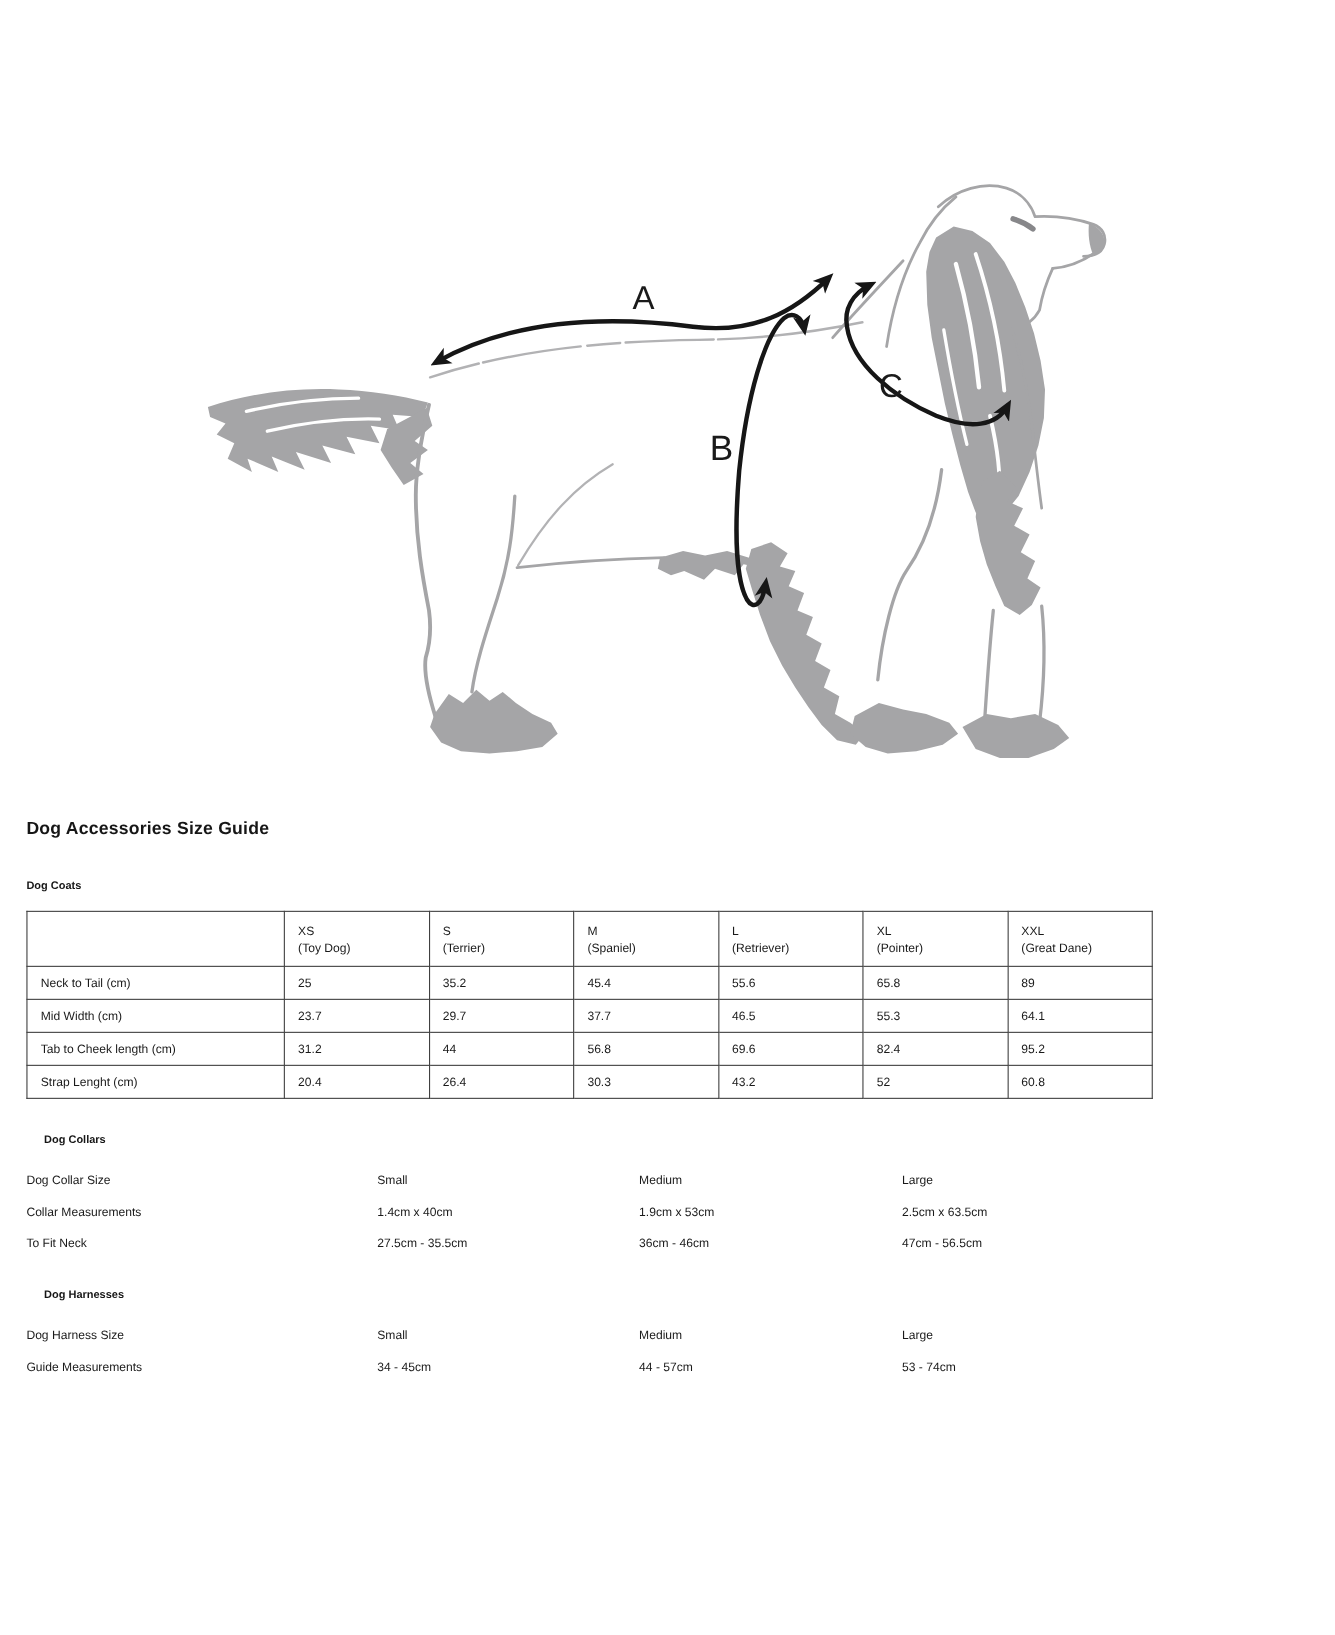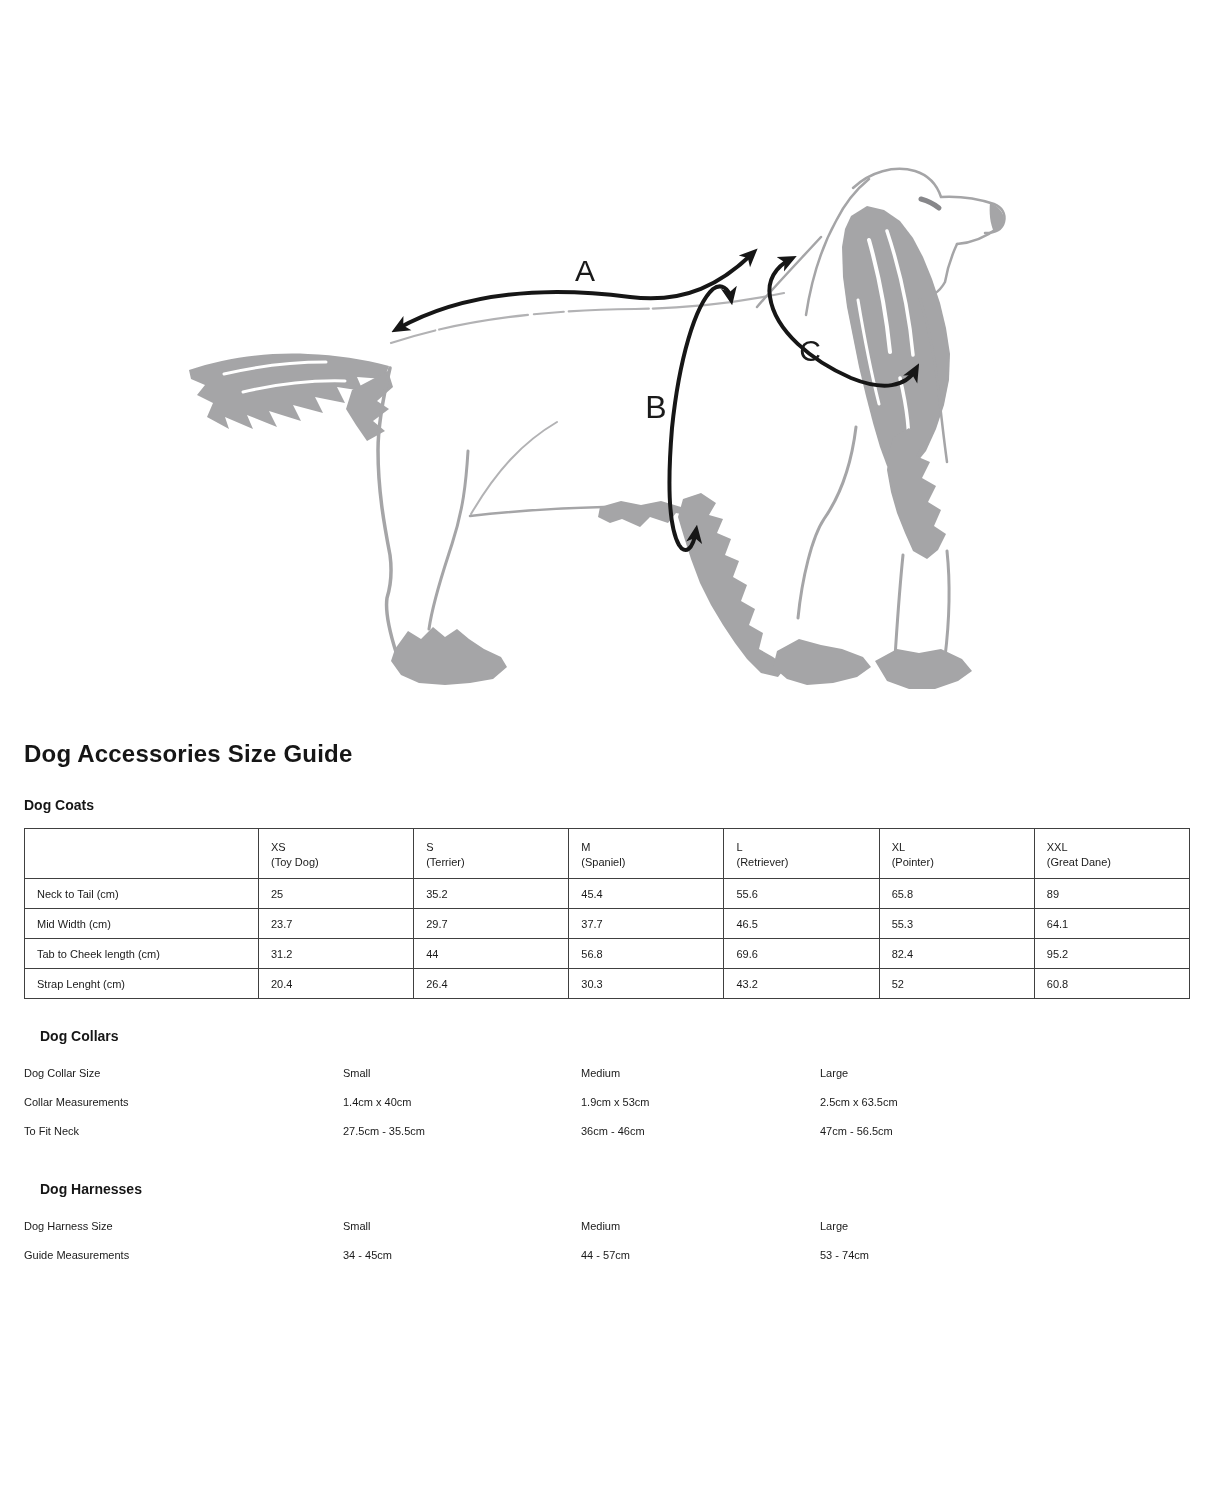--- a/index.html
+++ b/index.html
@@ -9,35 +9,35 @@
     background:#ffffff;
     font-family:"Liberation Sans", sans-serif;
     color:#1a1a1a;
     overflow:hidden;
   }
   .diagram-wrap { width:1214px; height:728px; }
   .content { padding:0 24px; }
 
   .title {
     margin:12px 0 0 0;
-    font-size:24px; font-weight:700; letter-spacing:0.2px;
+    font-size:16px; font-weight:700; letter-spacing:0.2px;
     line-height:28px; color:#161616;
   }
   .subtitle {
     margin:9px 0 0 0;
     font-size:11px; line-height:13px; color:#222;
   }
   .section-heading {
-    margin:0; font-size:14px; font-weight:700; color:#161616; line-height:15px;
+    margin:0; font-size:10px; font-weight:700; color:#161616; line-height:15px;
   }
   .coats-heading { margin-top:30px; }
 
   table.size-table {
     border-collapse:collapse; table-layout:fixed;
-    width:1166px; margin-top:15px;
+    width:1024px; margin-top:15px;
     font-size:11px; color:#1a1a1a;
   }
   table.size-table col.label-col { width:234px; }
   table.size-table th, table.size-table td {
     border:1.5px solid #404040;
     font-weight:400; text-align:left; vertical-align:middle;
     padding:0 4px 0 12px;
   }
   table.size-table thead th {
     height:47px; vertical-align:middle; line-height:15px; padding-top:2px;
@@ -46,21 +46,21 @@
   .breed-line { display:block; }
 
   .plain-section-heading { margin-top:30px;padding-left:16px; }
   .plain-rows { margin-top:14px; }
   .plain-row {
     display:grid;
     grid-template-columns:319px 238px 239px 1fr;
     height:29px; align-items:center;
     font-size:11px; color:#1a1a1a;
   }
-  .harness-heading { margin-top:37px; }
+  .harness-heading { margin-top:25px; }
 </style>
 </head>
 <body>
 
 <div class="page">
 
   <div class="diagram-wrap">
   <svg width="1214" height="728" viewBox="0 0 1214 728" xmlns="http://www.w3.org/2000/svg">
     <defs>
       <marker id="ah" viewBox="0 0 10 10" refX="6.5" refY="5" markerWidth="4.6" markerHeight="4.6" orient="auto-start-reverse" markerUnits="strokeWidth">

